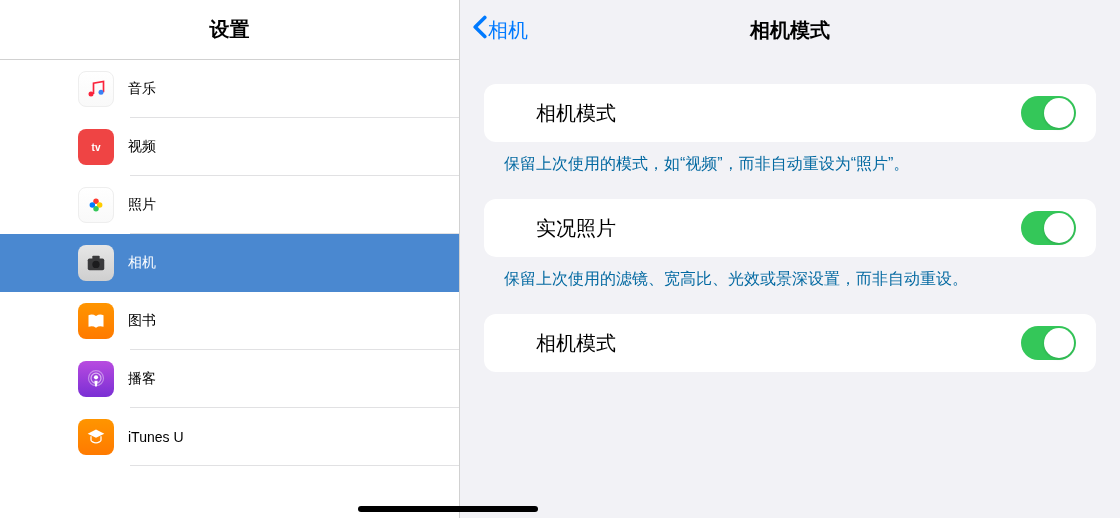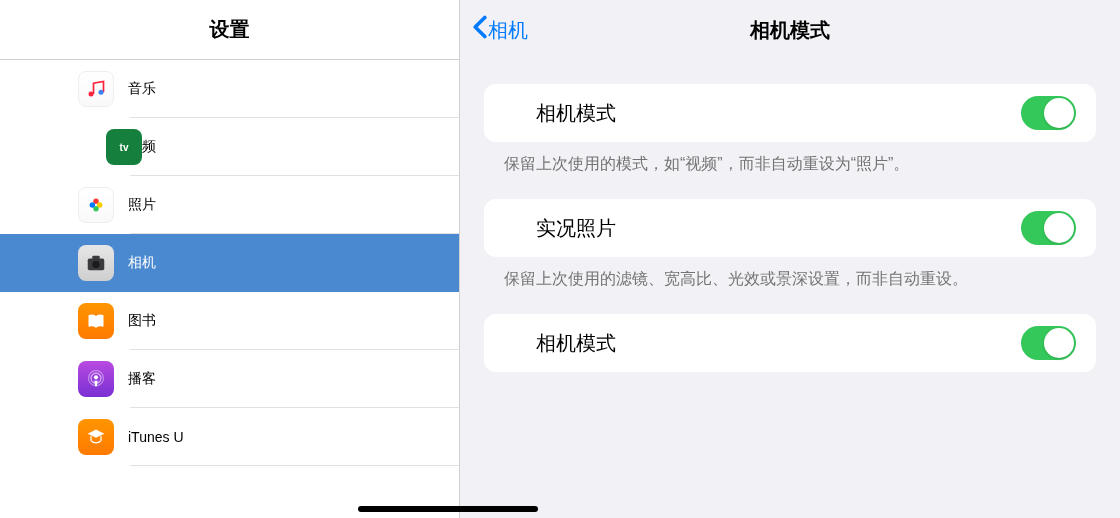--- a/index.html
+++ b/index.html
@@ -146,37 +146,37 @@
       width: 30px;
       height: 30px;
       background: #fff;
       border-radius: 50%;
       top: 2px;
       right: 2px;
       box-shadow: 0 1px 3px rgba(0,0,0,0.15);
     }
     .setting-footer {
       font-size: 16px;
-      color: #737373;
+      color: #0369a1;
       padding: 10px 20px 0 20px;
       line-height: 1.45;
     }
     .home-indicator {
       position: absolute;
       bottom: 6px;
       left: 40%;
       transform: translateX(-50%);
       width: 180px;
       height: 6px;
       background: #000;
       border-radius: 3px;
     }
     
     .ic-music { background: linear-gradient(180deg,#fff,#f9f9f9); border:1px solid #eee;}
-    .ic-video { background: #15803d; color:#fff; font-size:12px; font-weight:600;margin-left:28px;}
+    .ic-video { background: #ef4444; color:#fff; font-size:12px; font-weight:600;}
     .ic-photos { background: linear-gradient(180deg,#fff,#f9f9f9); border:1px solid #eee;}
     .ic-camera { background: linear-gradient(180deg,#e6e6e6,#cfcfcf);}
     .ic-books { background: linear-gradient(180deg,#ff9500,#ff7a00); color:#fff; font-size:18px;}
     .ic-podcast { background: linear-gradient(180deg,#b84be0,#7a2fd4); color:#fff;}
     .ic-itunesu { background: linear-gradient(180deg,#ff9500,#ff7a00); color:#fff;}
   </style>
 </head>
 <body>
 
 <div class="left-pane">

